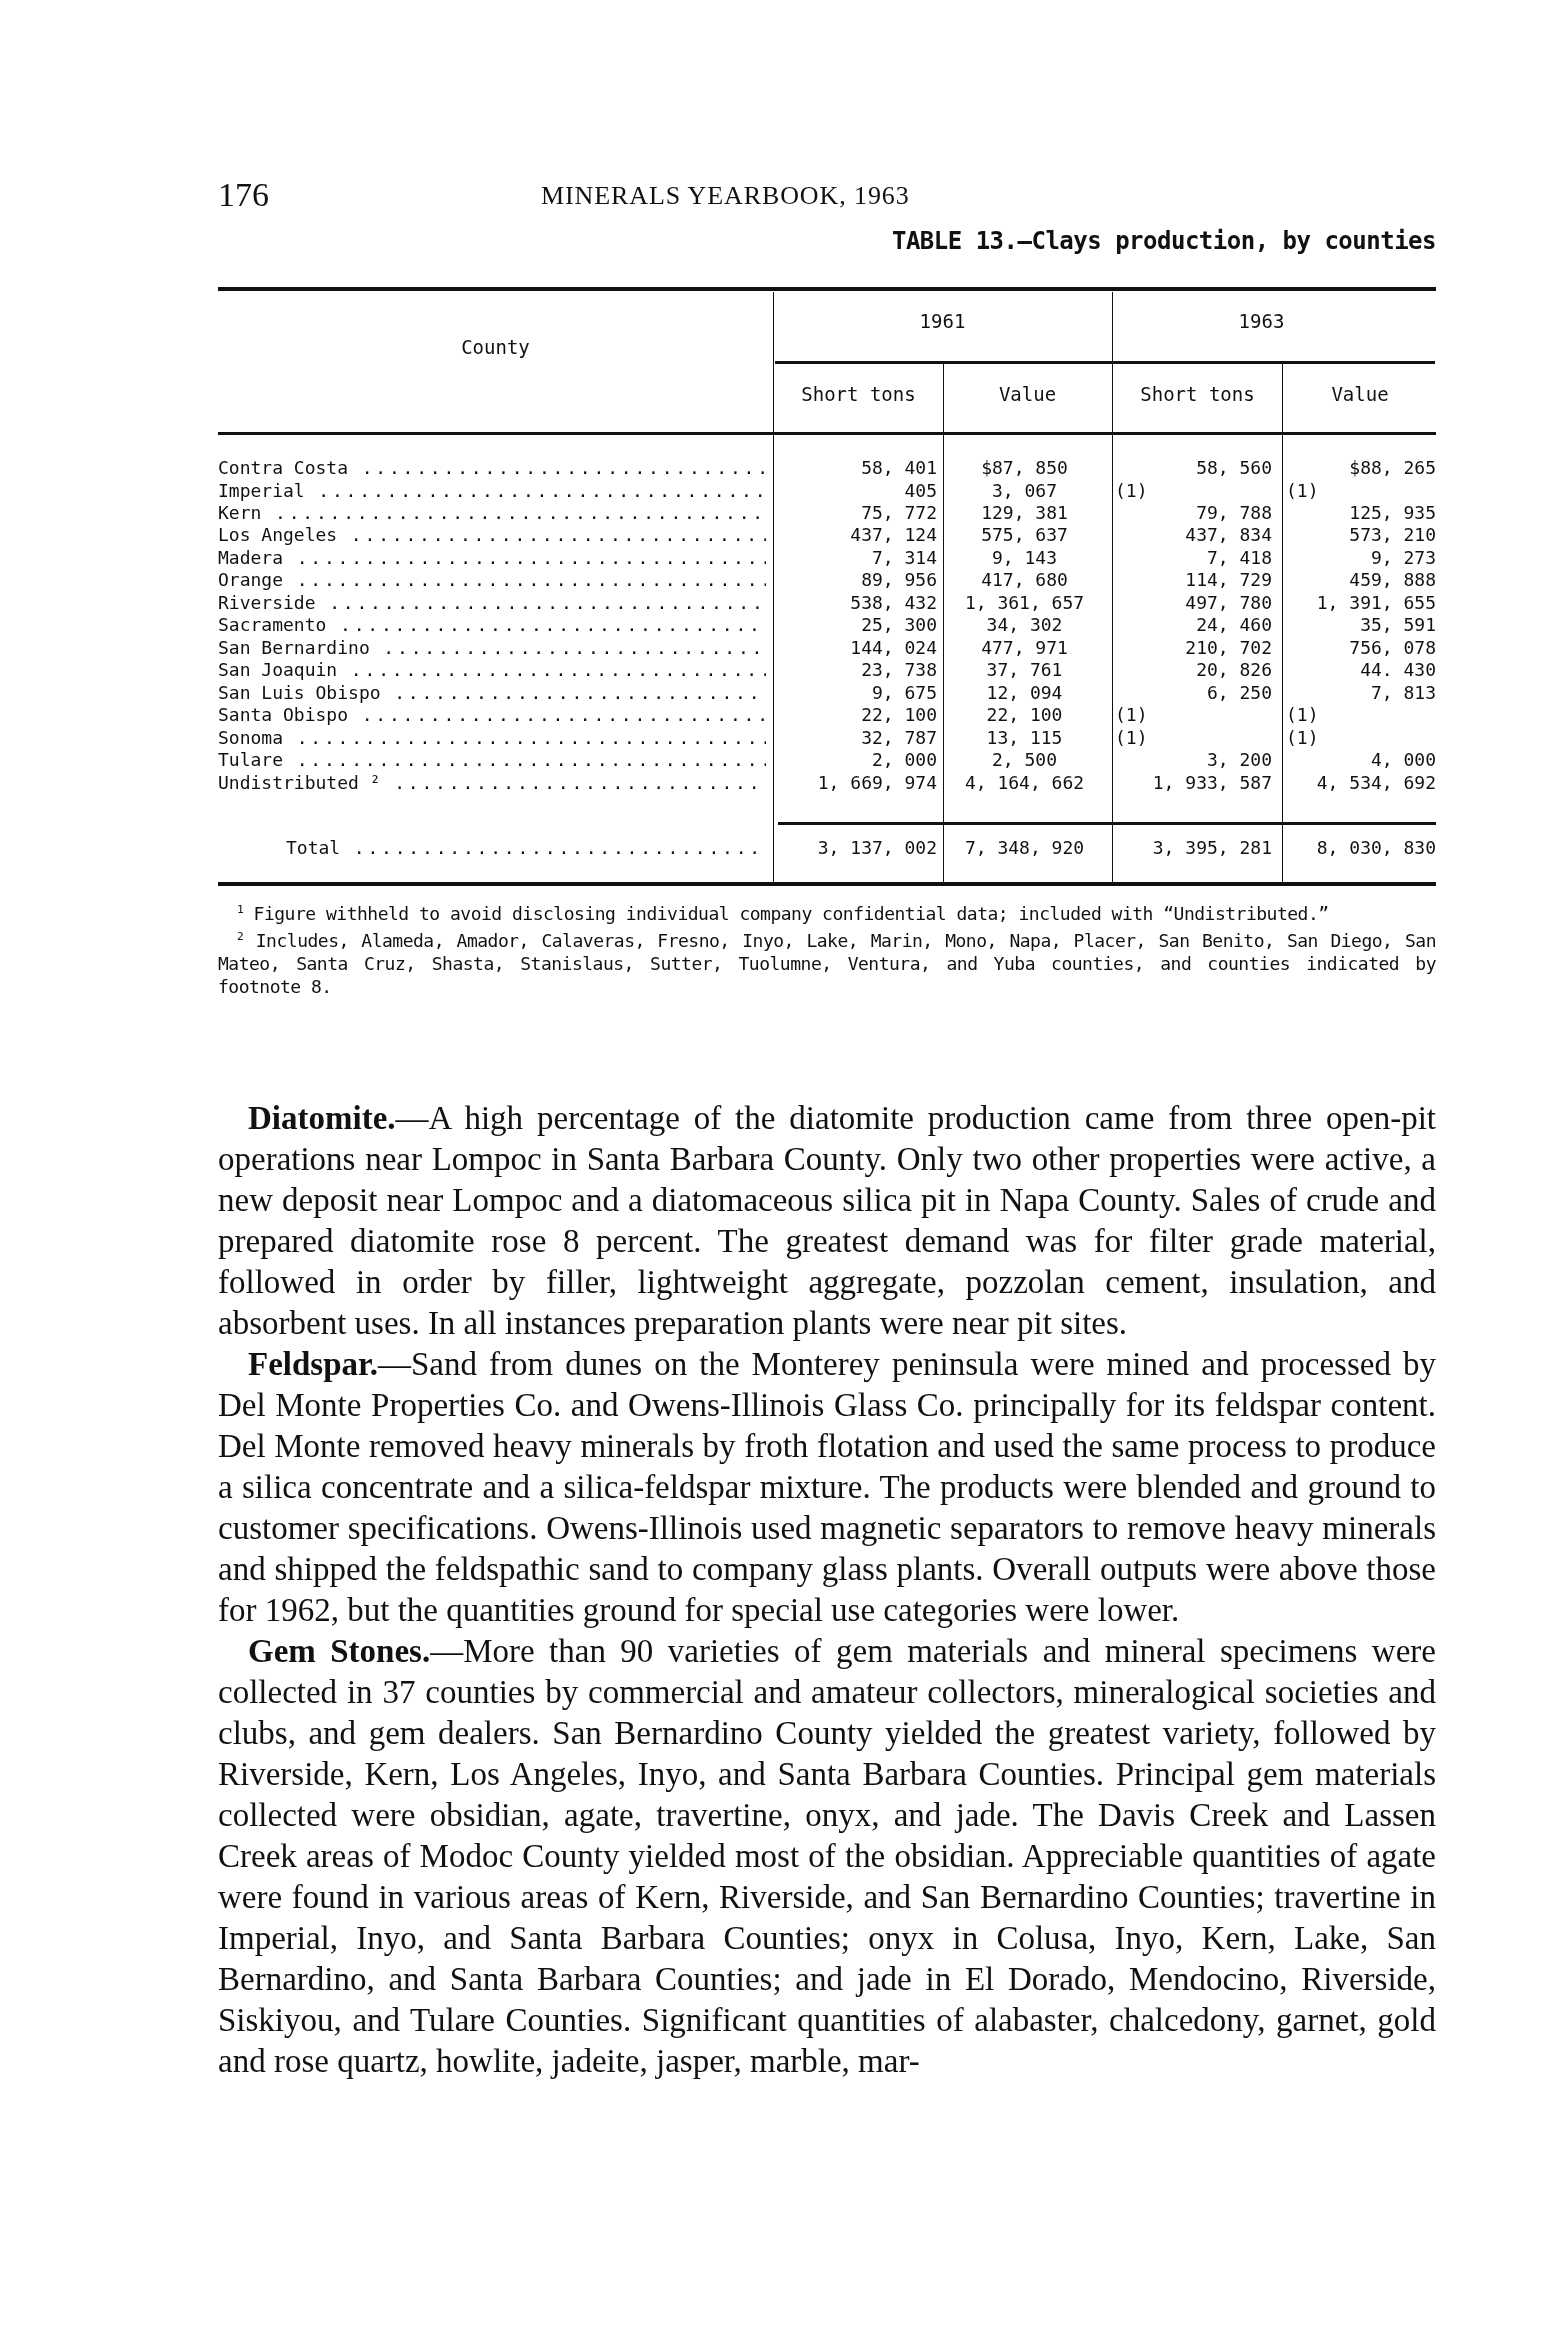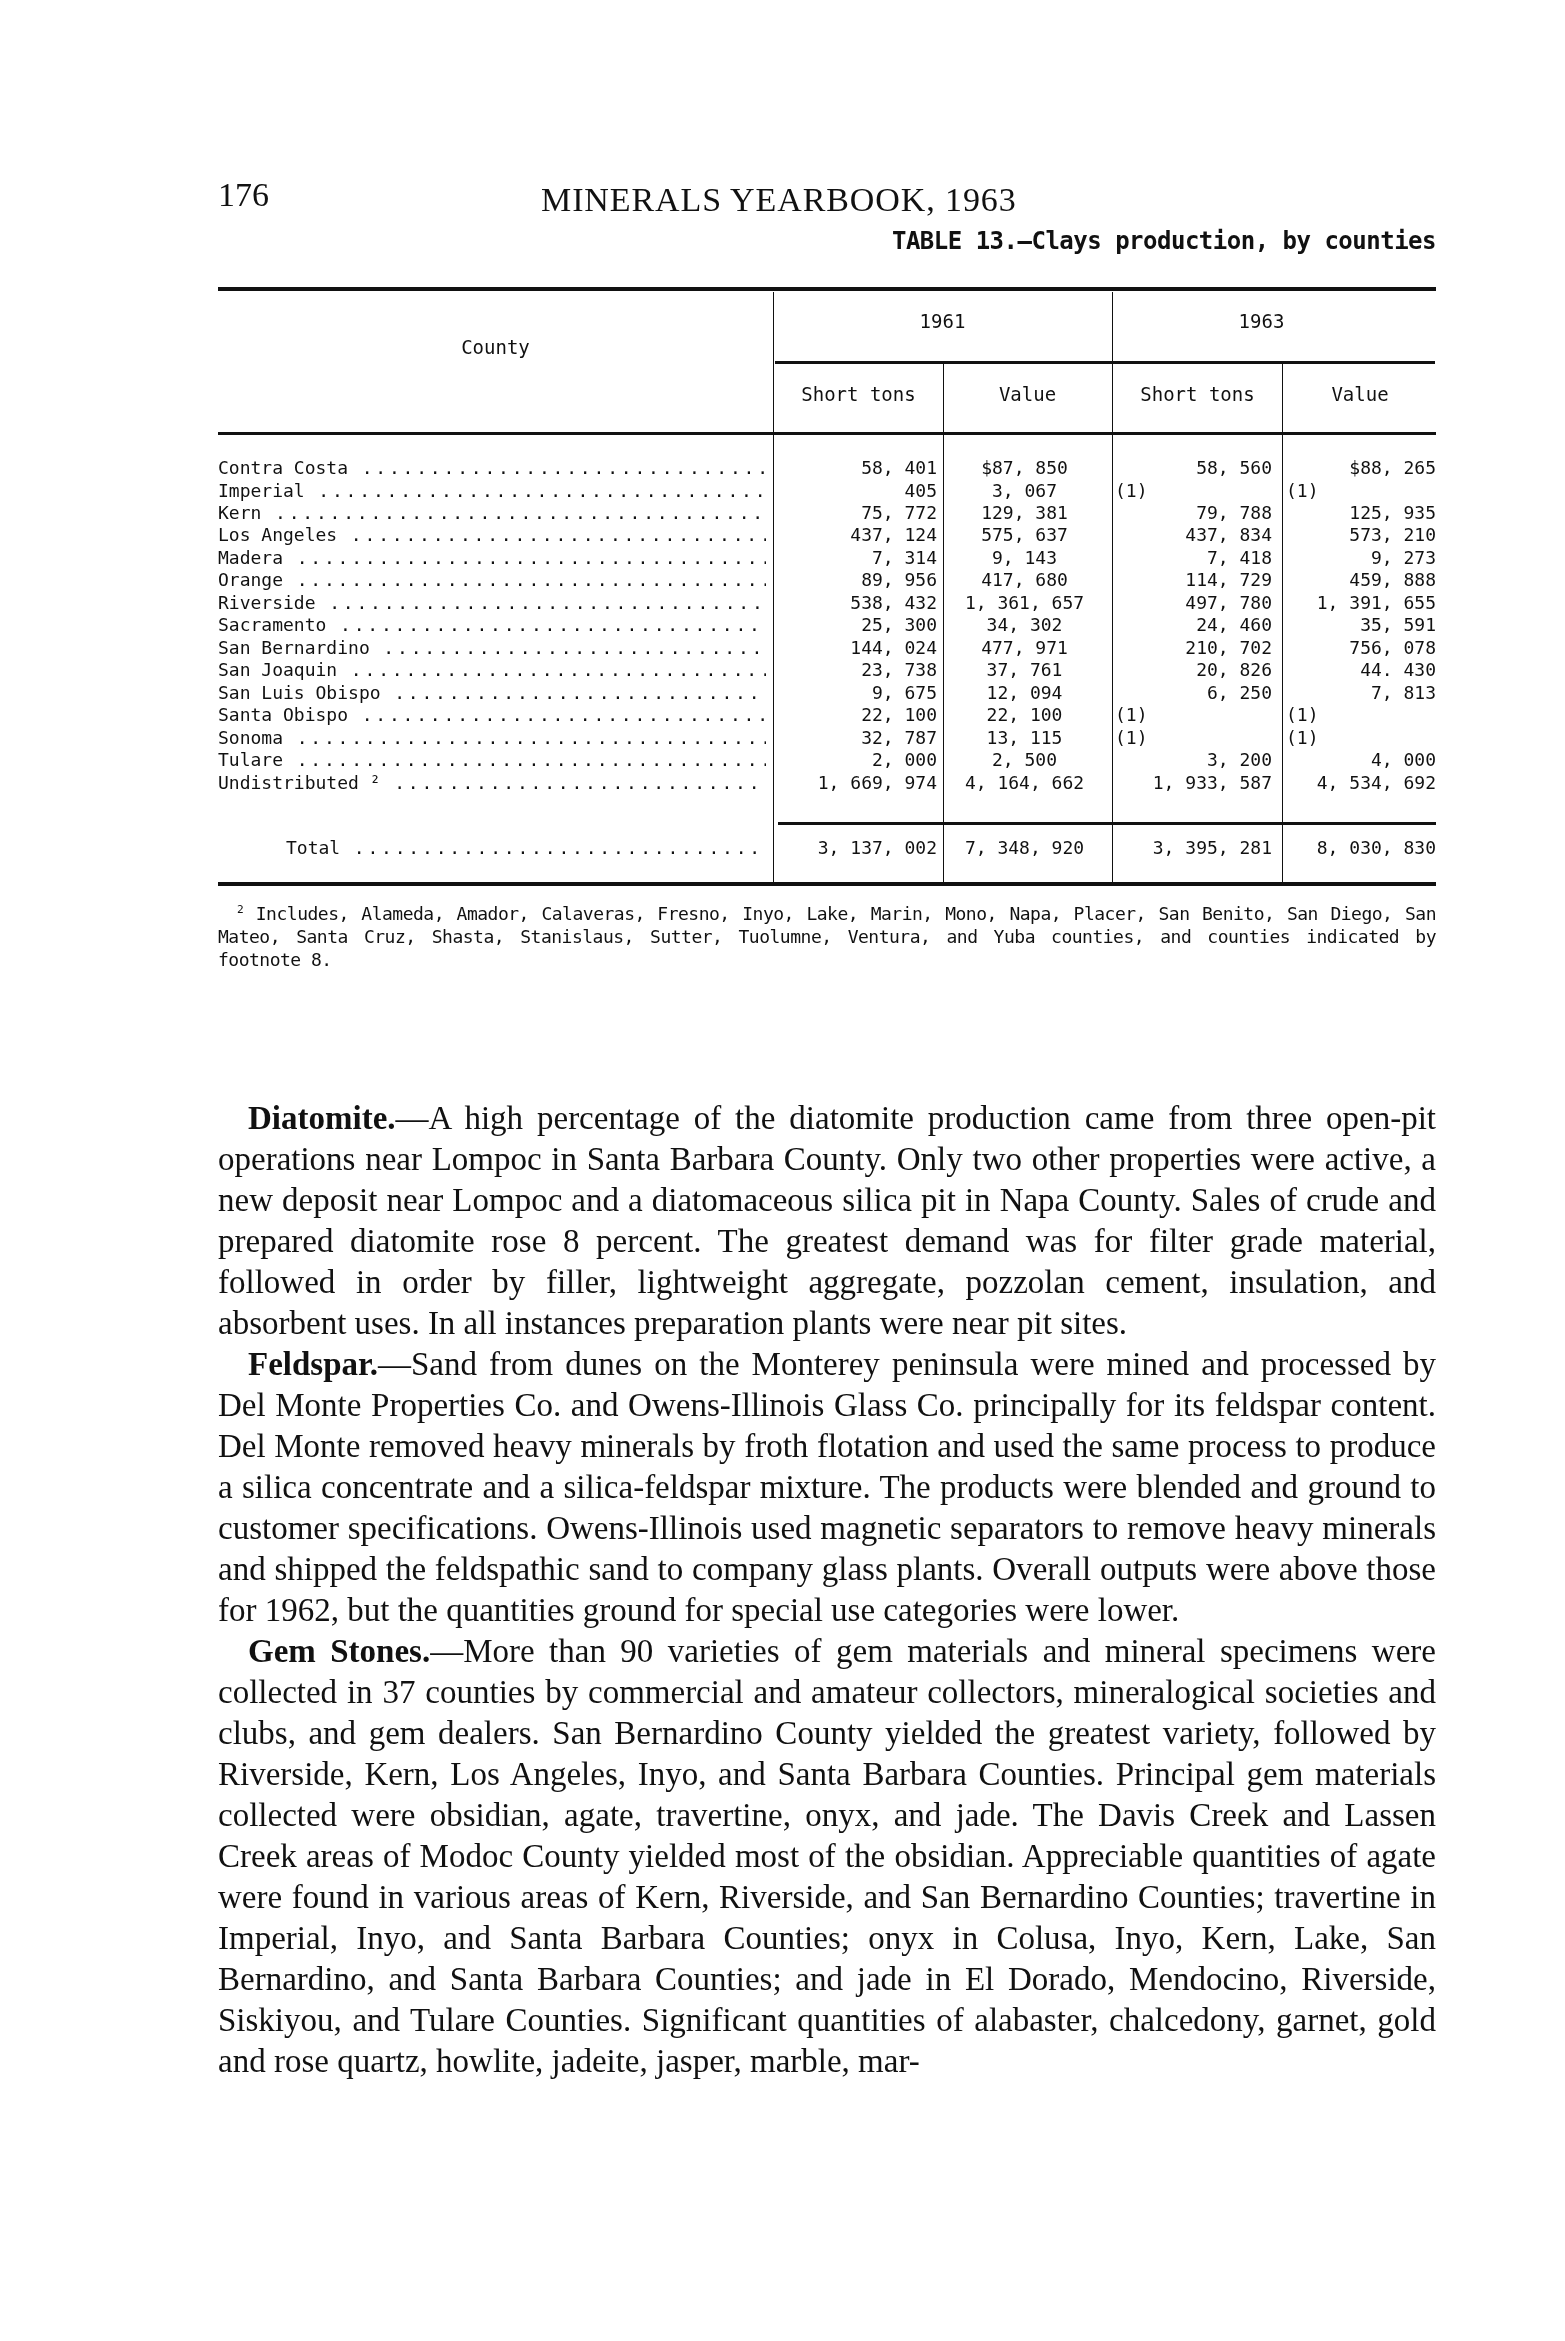--- a/index.html
+++ b/index.html
@@ -2,21 +2,21 @@
 <html style="font-size:7.5px"><head>
 <meta charset="utf-8">
 <style>
   html, body { margin: 0; padding: 0; background: #ffffff; }
   body {
     width: 1565px; height: 2546px; position: relative; overflow: hidden;
     font-family: "DejaVu Serif", "Liberation Serif", serif; color: #111111;
   }
   .running-head { position: absolute; top: 176px; left: 218px; width: 1218px; height: 37px; }
   .page-number { position: absolute; left: 0; top: 0; font-size: 34px; font-family: "Liberation Serif", serif; }
-  .running-title { position: absolute; left: 323px; top: 4.7px; font-size: 34px; letter-spacing: 0.9px; font-family: "Liberation Serif", serif; }
+  .running-title { position: absolute; left: 323px; top: 4.7px; font-size: 26px; letter-spacing: 0.9px; font-family: "Liberation Serif", serif; }
 
   .table-title { position: absolute; top: 227px; left: 218px; width: 1218px; text-align: right;
     font-size: 24px; font-family: "DejaVu Sans Mono", "Liberation Mono", monospace; font-weight: bold; letter-spacing: -0.5px; }
 
   .tbl { position: absolute; left: 218px; top: 287px; width: 1218px; }
   .rule-thick { position: absolute; height: 4.2px; background: #111; }
   .rule-mid { position: absolute; height: 3.3px; background: #111; }
   .vline { position: absolute; width: 1.4px; background: #111; }
   .hdr { position: absolute; font-size: 19px; text-align: center; font-family: "DejaVu Sans Mono", "Liberation Mono", monospace; }
   .hdr-sub { position: absolute; font-size: 19px; text-align: center; font-family: "DejaVu Sans Mono", "Liberation Mono", monospace; }
@@ -184,20 +184,21 @@
       <span class="cell-name total-name">Total</span>
       <span class="cell-num c1">3, 137, 002</span>
       <span class="cell-num c2">7, 348, 920</span>
       <span class="cell-num c3">3, 395, 281</span>
       <span class="cell-num c4">8, 030, 830</span>
     </div>
   </div>
 </div>
 
 <div class="footnotes">
+  <p><sup>1</sup> <span>Figure withheld to avoid disclosing individual company confidential data; included with “Undistributed.”</span></p>
   <p><sup>2</sup> <span>Includes, Alameda, Amador, Calaveras, Fresno, Inyo, Lake, Marin, Mono, Napa, Placer, San Benito, San Diego, San Mateo, Santa Cruz, Shasta, Stanislaus, Sutter, Tuolumne, Ventura, and Yuba counties, and counties indicated by footnote 8.</span></p>
 </div>
 
 <div class="body-text">
   <p><span class="run-in">Diatomite.</span><span>—A high percentage of the diatomite production came from three open-pit operations near Lompoc in Santa Barbara County. Only two other properties were active, a new deposit near Lompoc and a diatomaceous silica pit in Napa County. Sales of crude and prepared diatomite rose 8 percent. The greatest demand was for filter grade material, followed in order by filler, lightweight aggregate, pozzolan cement, insulation, and absorbent uses. In all instances preparation plants were near pit sites.</span></p>
   <p><span class="run-in">Feldspar.</span><span>—Sand from dunes on the Monterey peninsula were mined and processed by Del Monte Properties Co. and Owens-Illinois Glass Co. principally for its feldspar content. Del Monte removed heavy minerals by froth flotation and used the same process to produce a silica concentrate and a silica-feldspar mixture. The products were blended and ground to customer specifications. Owens-Illinois used magnetic separators to remove heavy minerals and shipped the feldspathic sand to company glass plants. Overall outputs were above those for 1962, but the quantities ground for special use categories were lower.</span></p>
   <p><span class="run-in">Gem Stones.</span><span>—More than 90 varieties of gem materials and mineral specimens were collected in 37 counties by commercial and amateur collectors, mineralogical societies and clubs, and gem dealers. San Bernardino County yielded the greatest variety, followed by Riverside, Kern, Los Angeles, Inyo, and Santa Barbara Counties. Principal gem materials collected were obsidian, agate, travertine, onyx, and jade. The Davis Creek and Lassen Creek areas of Modoc County yielded most of the obsidian. Appreciable quantities of agate were found in various areas of Kern, Riverside, and San Bernardino Counties; travertine in Imperial, Inyo, and Santa Barbara Counties; onyx in Colusa, Inyo, Kern, Lake, San Bernardino, and Santa Barbara Counties; and jade in El Dorado, Mendocino, Riverside, Siskiyou, and Tulare Counties. Significant quantities of alabaster, chalcedony, garnet, gold and rose quartz, howlite, jadeite, jasper, marble, mar-</span></p>
 </div>
 
 

